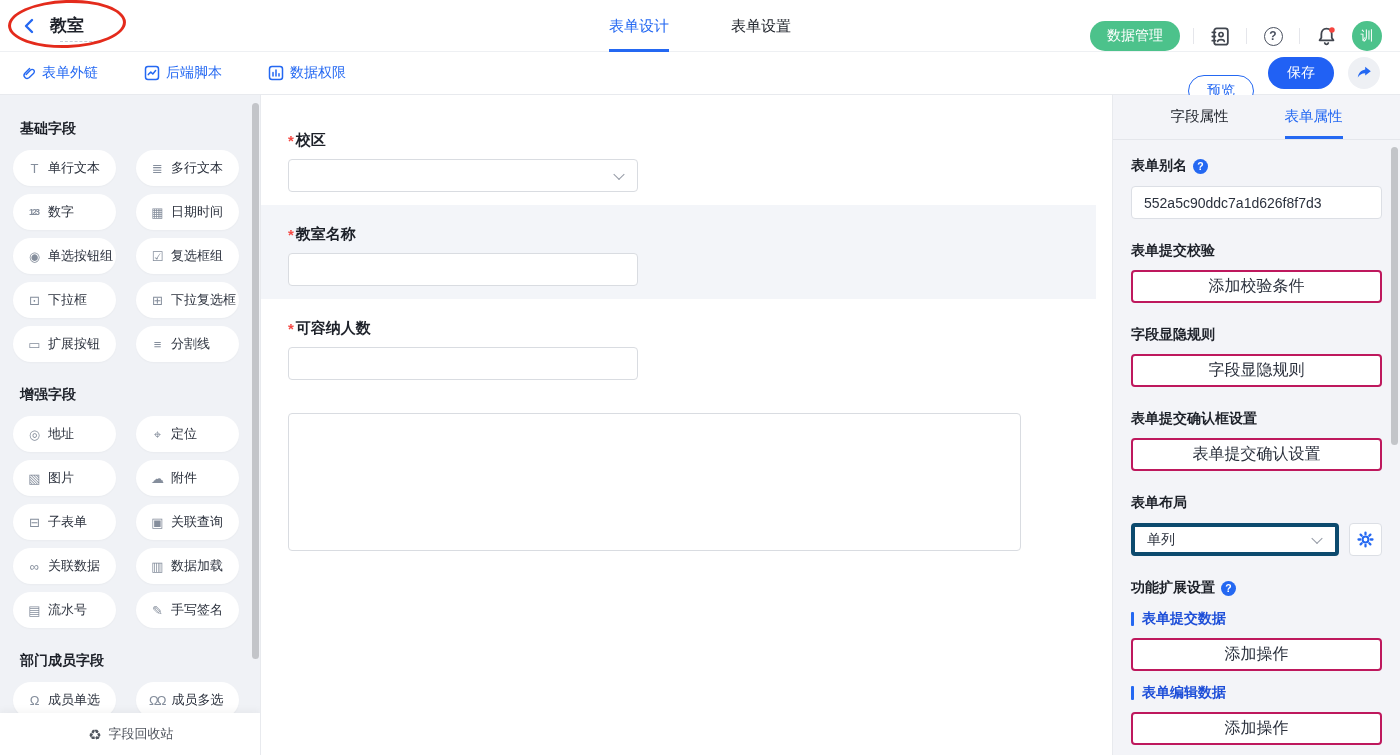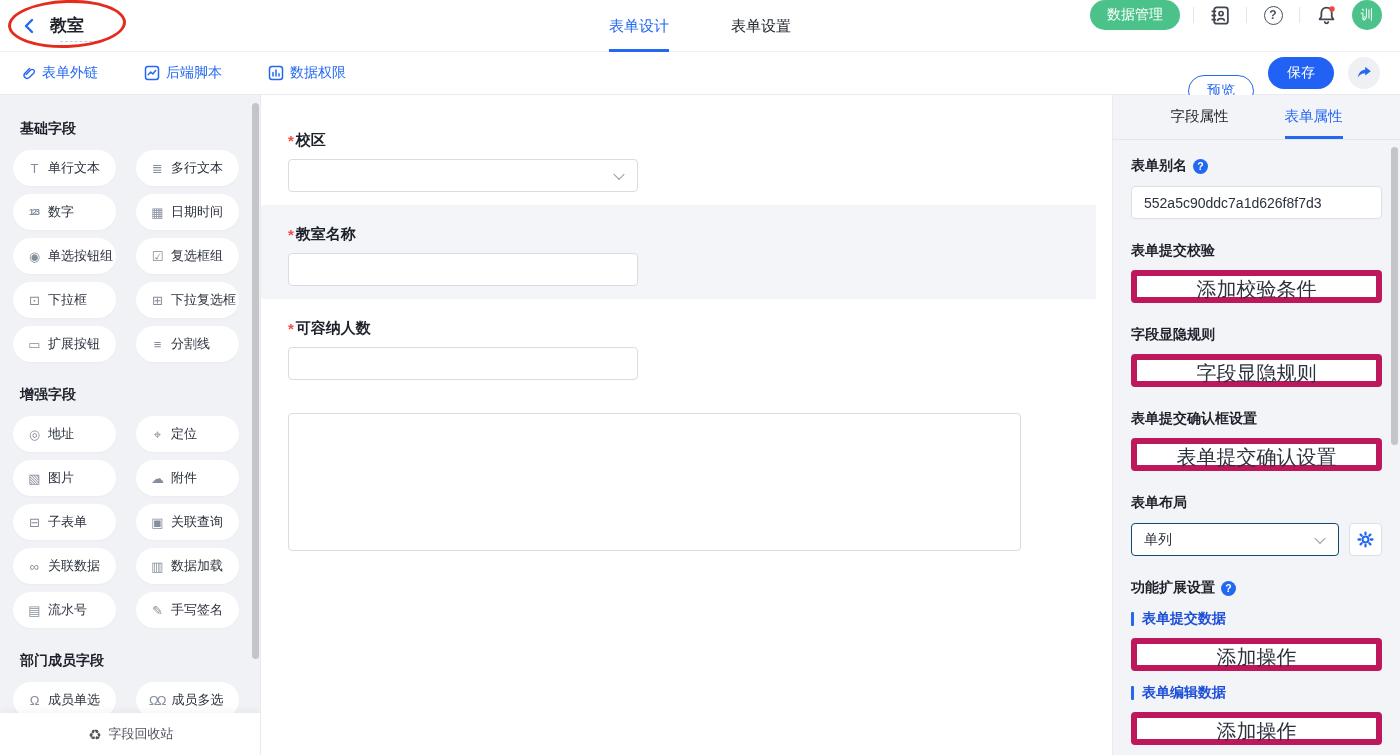--- a/index.html
+++ b/index.html
@@ -1,21 +1,21 @@
 <!DOCTYPE html>
 <html><head>
 <meta charset="utf-8">
 <style>
   * { margin:0; padding:0; box-sizing:border-box; }
   html,body { width:1400px; height:755px; overflow:hidden; }
   body { font-family:"Liberation Sans","DejaVu Sans",sans-serif; color:#1d2129; background:#fff; }
   .app { position:relative; width:1400px; height:755px; background:#fff; overflow:hidden; }
 
   
-  .hdr { position:relative; height:52px; display:flex; align-items:flex-start; padding:0 18px; border-bottom:1px solid #eef0f3; background:#fff; }
+  .hdr { position:relative; height:52px; display:flex; align-items:flex-end; padding:0 18px; border-bottom:1px solid #eef0f3; background:#fff; }
   .hdr-left { position:relative; display:flex; align-items:center; gap:10px; min-width:340px; height:100%; }
   .back-btn { background:none; border:none; cursor:pointer; display:flex; align-items:center; padding:4px; }
   .hdr-title { font-size:17px; font-weight:700; color:#1d2129; position:relative; }
   .title-dash { position:absolute; left:42px; top:41px; width:37px; border-top:1px dashed #c5cbd4; }
   .red-ellipse { position:absolute; left:-10px; top:0px; width:118px; height:48px; border:3px solid #e42b1c; border-radius:50%; transform:rotate(-2deg); pointer-events:none; z-index:9; }
   .hdr-tabs { position:absolute; left:50%; transform:translateX(-50%); top:0; height:52px; display:flex; gap:62px; }
   .hdr-tab { display:flex; align-items:center; height:100%; font-size:15px; color:#1d2129; border-bottom:3px solid transparent; padding-top:3px; cursor:pointer; }
   .hdr-tab.active { color:#2468f2; border-bottom-color:#2468f2; }
   .hdr-right { margin-left:auto; display:flex; align-items:center; gap:13px; }
   .pill-green { height:30px; padding:0 17px; border:none; border-radius:15px; background:#4cc28b; color:#fff; font-size:14px; cursor:pointer; font-family:inherit; }
@@ -62,23 +62,23 @@
   
   .panel { position:relative; width:288px; flex:none; background:#f3f4f8; border-left:1px solid #e8eaee; overflow:hidden; }
   .ptabs { height:45px; display:flex; justify-content:center; gap:56px; border-bottom:1px solid #e4e6eb; }
   .ptab { display:flex; align-items:center; height:100%; font-size:14.5px; color:#1d2129; border-bottom:3px solid transparent; padding-top:2px; cursor:pointer; }
   .ptab.active { color:#2468f2; border-bottom-color:#2468f2; }
   .pcontent { padding:17px 18px 0 18px; }
   .plabel { font-size:14px; font-weight:700; color:#1d2129; display:flex; align-items:center; }
   .mt22 { margin-top:23px; }
   .q-badge { width:15px; height:15px; border-radius:50%; background:#2468f2; color:#fff; font-size:10.5px; font-weight:700; display:flex; align-items:center; justify-content:center; margin-left:6px; cursor:pointer; }
   .pinput { margin-top:11px; height:33px; background:#fff; border:1px solid #dcdfe5; border-radius:4px; display:flex; align-items:center; padding:0 12px; font-size:14px; color:#2b313d; cursor:text; overflow:hidden; white-space:nowrap; }
-  .pbtn { margin-top:10px; width:100%; height:33px; background:#fff; border:6px solid #be185d; border-radius:4px; font-size:20px; color:#2b313d; cursor:pointer; font-family:inherit; }
+  .pbtn { margin-top:10px; width:100%; height:33px; background:#fff; border:2px solid #be185d; border-radius:4px; font-size:16px; color:#2b313d; cursor:pointer; font-family:inherit; }
   .layout-row { margin-top:11px; display:flex; gap:10px; }
-  .pselect { flex:1; height:33px; background:#fff; border:1px solid #0c4a6e; border-radius:4px; position:relative; display:flex; align-items:center; padding:0 12px; font-size:14px; color:#2b313d; cursor:pointer; }
+  .pselect { flex:1; height:33px; background:#fff; border:4px solid #0c4a6e; border-radius:4px; position:relative; display:flex; align-items:center; padding:0 12px; font-size:14px; color:#2b313d; cursor:pointer; }
   .gear-btn { width:33px; height:33px; background:#fff; border:1px solid #dcdfe5; border-radius:4px; display:flex; align-items:center; justify-content:center; cursor:pointer; }
   .psub { display:flex; align-items:center; gap:8px; margin-top:13px; font-size:14px; font-weight:700; color:#1d4ed8; }
   .bluebar { width:3px; height:14px; background:#2468f2; border-radius:1px; }
   .pn-scroll { position:absolute; right:2px; top:52px; width:7px; height:298px; border-radius:4px; background:#c3c5c9; cursor:pointer; }
 </style>
 </head>
 <body>
 
 <div class="app">
 

